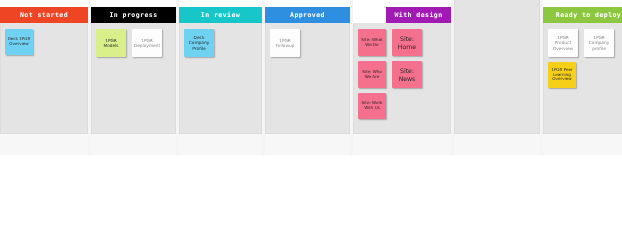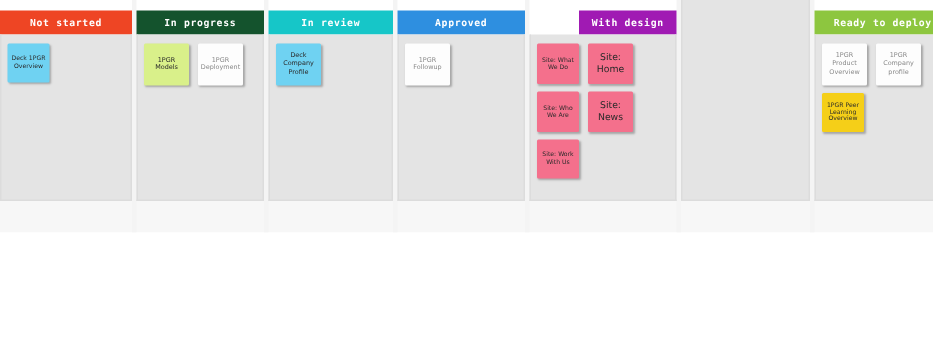--- a/index.html
+++ b/index.html
@@ -69,21 +69,21 @@
 
 <div id="board">
     <div class="column" style="width: 88px; flex: 0 0 88px;">
       <div class="col-header" style="background: rgb(238, 69, 36);">Not started</div>
       <div class="col-body" style="background: rgb(228, 228, 228);">
         <div class="card sz-sm" style="background: rgb(111, 210, 242);">Deck 1PGR Overview</div>
       </div>
     </div>
     <div class="col-gap"></div>
     <div class="column" style="width: 85px; flex: 0 0 85px;">
-      <div class="col-header" style="background: #14532d;">In progress</div>
+      <div class="col-header" style="background: #000000;">In progress</div>
       <div class="col-body" style="background: rgb(228, 228, 228);">
         <div class="card sz-md" style="background: rgb(217, 240, 138);">1PGR Models</div>
         <div class="card sz-md white" style="background: rgb(253, 253, 253);">1PGR Deployment</div>
       </div>
     </div>
     <div class="col-gap"></div>
     <div class="column" style="width: 83px; flex: 0 0 83px;">
       <div class="col-header" style="background: rgb(22, 198, 200);">In review</div>
       <div class="col-body" style="background: rgb(228, 228, 228);">
         <div class="card sz-md" style="background: rgb(111, 210, 242);">Deck Company Profile</div>

